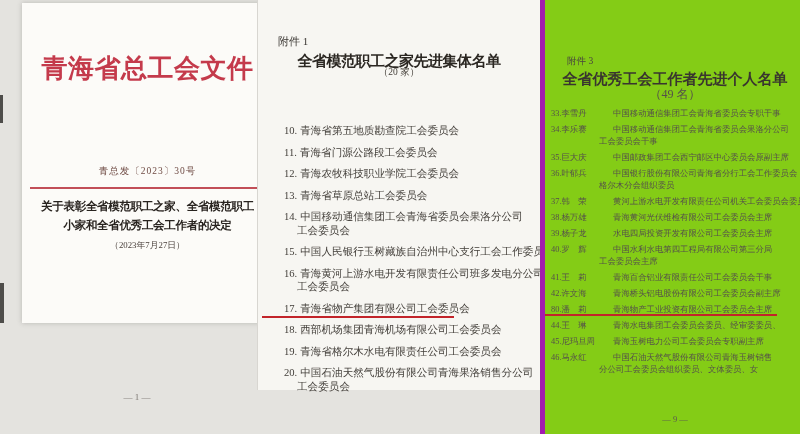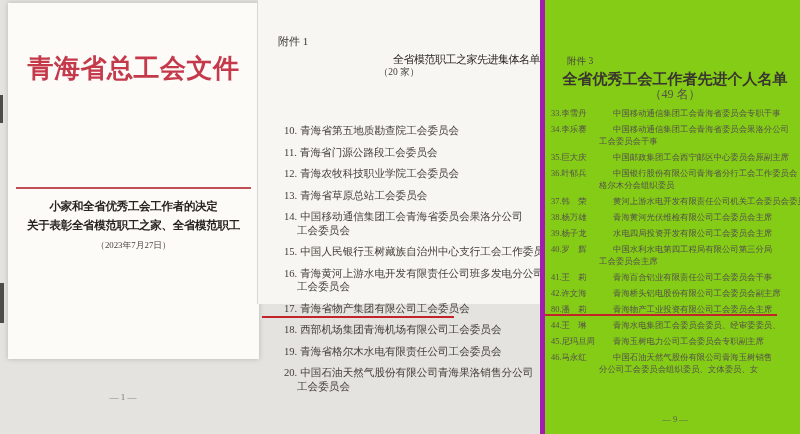--- a/index.html
+++ b/index.html
@@ -2,45 +2,45 @@
 <html><head>
 <meta charset="utf-8">
 <style>
   html,body{margin:0;padding:0;}
   .stage{
     position:relative;width:800px;height:434px;overflow:hidden;
     background:#e4e3df;
     font-family:"Liberation Serif", serif;
   }
   .page{position:absolute;filter:blur(0.25px);}
-  .page1{left:8px;top:3px;width:251px;height:356px;background:#fcfbf8;
+  .page1{left:22px;top:3px;width:251px;height:320px;background:#fcfbf8;
          box-shadow:0 0 5px rgba(60,55,50,.25);}
-  .page2{left:257px;top:0;width:282px;height:304px;background:#f7f6f2;
+  .page2{left:257px;top:0;width:282px;height:390px;background:#f7f6f2;
          border-left:1px solid #d8d6d1;}
   .page3{left:540px;top:0;width:260px;height:434px;background:#84cc16;
          border-left:5px solid #a21caf;}
   
   .masthead{position:absolute;top:48px;left:0;width:100%;text-align:center;
     font-size:26px;font-weight:bold;color:#c43a4b;letter-spacing:0.5px;}
   .docnum{position:absolute;top:162px;left:0;width:100%;text-align:center;
     font-size:9.5px;color:#6e4a43;letter-spacing:1px;}
   .redrule{position:absolute;top:184px;left:8px;right:8px;height:2px;background:#c24f58;}
   .dtitle{position:absolute;top:194px;left:0;width:100%;text-align:center;
     font-size:11.5px;font-weight:bold;line-height:19px;color:#28231f;letter-spacing:-0.3px;}
   .ddate{position:absolute;top:237px;left:0;width:100%;text-align:center;
     font-size:8.8px;color:#4a413c;}
   .dbody{position:absolute;top:256px;left:22px;width:215px;
     font-size:8.4px;line-height:15.2px;text-align:justify;text-indent:2em;
     color:#403a36;letter-spacing:0.15px;}
   .pnum1{position:absolute;top:389px;left:0;width:230px;text-align:center;
     font-size:9px;color:#7c7772;}
   
   .attach2{position:absolute;top:34px;left:20px;font-size:11px;color:#3b3733;}
-  .title2{position:absolute;top:52px;left:0;width:100%;text-align:right;
-    font-size:11px;font-weight:normal;color:#2b2722;letter-spacing:-0.5px;}
+  .title2{position:absolute;top:52px;left:0;width:100%;text-align:center;
+    font-size:15px;font-weight:bold;color:#2b2722;letter-spacing:-0.5px;}
   .count2{position:absolute;top:66px;left:0;width:100%;text-align:center;
     font-size:9.5px;color:#45403a;}
   .list2{position:absolute;top:124px;left:26px;right:6px;font-size:10.6px;color:#423e39;}
   .p2-item{position:relative;margin-bottom:8px;line-height:13.5px;}
   .p2-first{white-space:nowrap;}
   .p2-no{margin-right:3px;}
   .list2 .wrap-line{margin-left:13px;white-space:nowrap;}
   .p2-item.underlined::after{content:"";position:absolute;left:-22px;top:14px;
     width:192px;height:2px;background:#c2242a;}
   
@@ -67,24 +67,25 @@
 </head>
 <body>
 
 <div class="stage">
 
   <div class="mark mark1"></div>
   <div class="mark mark2"></div>
 
   <div class="page page1">
     <div class="masthead">青海省总工会文件</div>
+    <div class="docnum">青总发〔2023〕30号</div>
     <div class="redrule"></div>
     <div class="dtitle">
+      <div>关于表彰全省模范职工之家、全省模范职工</div>
       <div>小家和全省优秀工会工作者的决定</div>
-      <div>关于表彰全省模范职工之家、全省模范职工</div>
     </div>
     <div class="ddate">（2023年7月27日）</div>
     <div class="pnum1">— 1 —</div>
   </div>
 
   <div class="page page2">
     <div class="attach2">附件 1</div>
     <div class="title2">全省模范职工之家先进集体名单</div>
     <div class="count2">（20 家）</div>
     <div class="list2">

